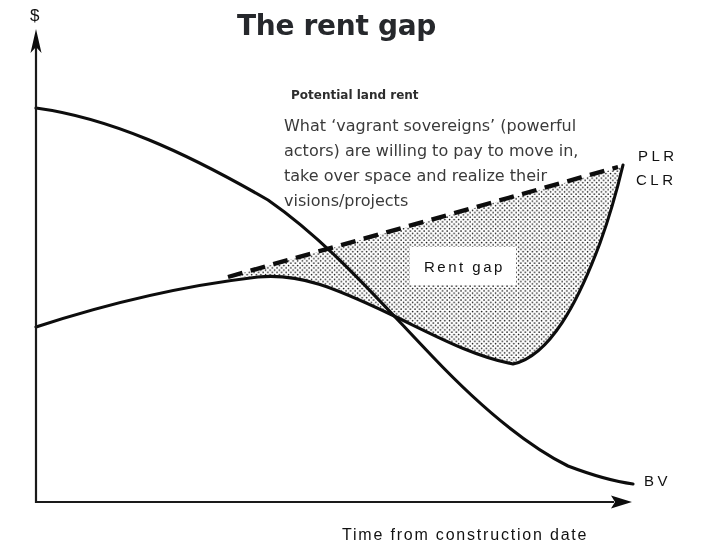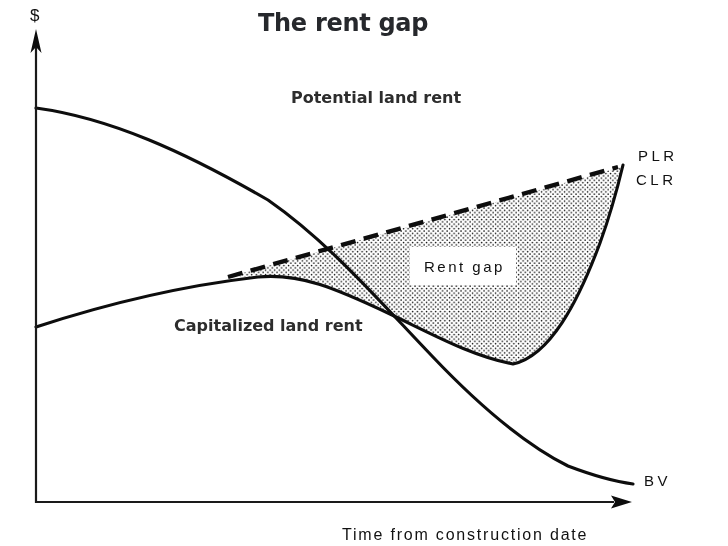--- a/index.html
+++ b/index.html
@@ -8,30 +8,30 @@
     width: 728px;
     height: 546px;
     background: #ffffff;
     overflow: hidden;
     font-family: "DejaVu Sans", "Liberation Sans", sans-serif;
   }
   .stage svg { position: absolute; left: 0; top: 0; }
 
   .slide-title {
     position: absolute;
-    left: 258px; top: 9px;
-    font-size: 24px;
+    left: 237px; top: 9px;
+    font-size: 28px;
     font-weight: bold;
     color: #26282c;
     letter-spacing: -0.3px;
     white-space: nowrap;
   }
   .annot-heading {
     position: absolute;
-    font-size: 16px;
+    font-size: 12px;
     font-weight: bold;
     color: #2d2d2d;
     white-space: nowrap;
   }
   .annot-body {
     position: absolute;
     font-size: 16px;
     line-height: 25px;
     color: #3a3a3a;
     white-space: pre-line;
@@ -113,16 +113,19 @@
     <text class="dollar" x="30" y="21">$</text>
     <text class="scanlabel" x="638" y="161">PLR</text>
     <text class="scanlabel" x="636" y="185">CLR</text>
     <text class="scanlabel" x="644" y="486">BV</text>
     <text class="axislabel" x="342" y="540">Time from construction date</text>
   </svg>
 
   <div class="slide-title">The rent gap</div>
 
   <div class="annot-heading potential-heading">Potential land rent</div>
+  <div class="annot-body potential-body">What ‘vagrant sovereigns’ (powerful
+actors) are willing to pay to move in,
+take over space and realize their
+visions/projects</div>
 
-  <div class="annot-heading capitalized-heading">Capitalized land rent</div>
 
 </div>
 
 </body></html>

